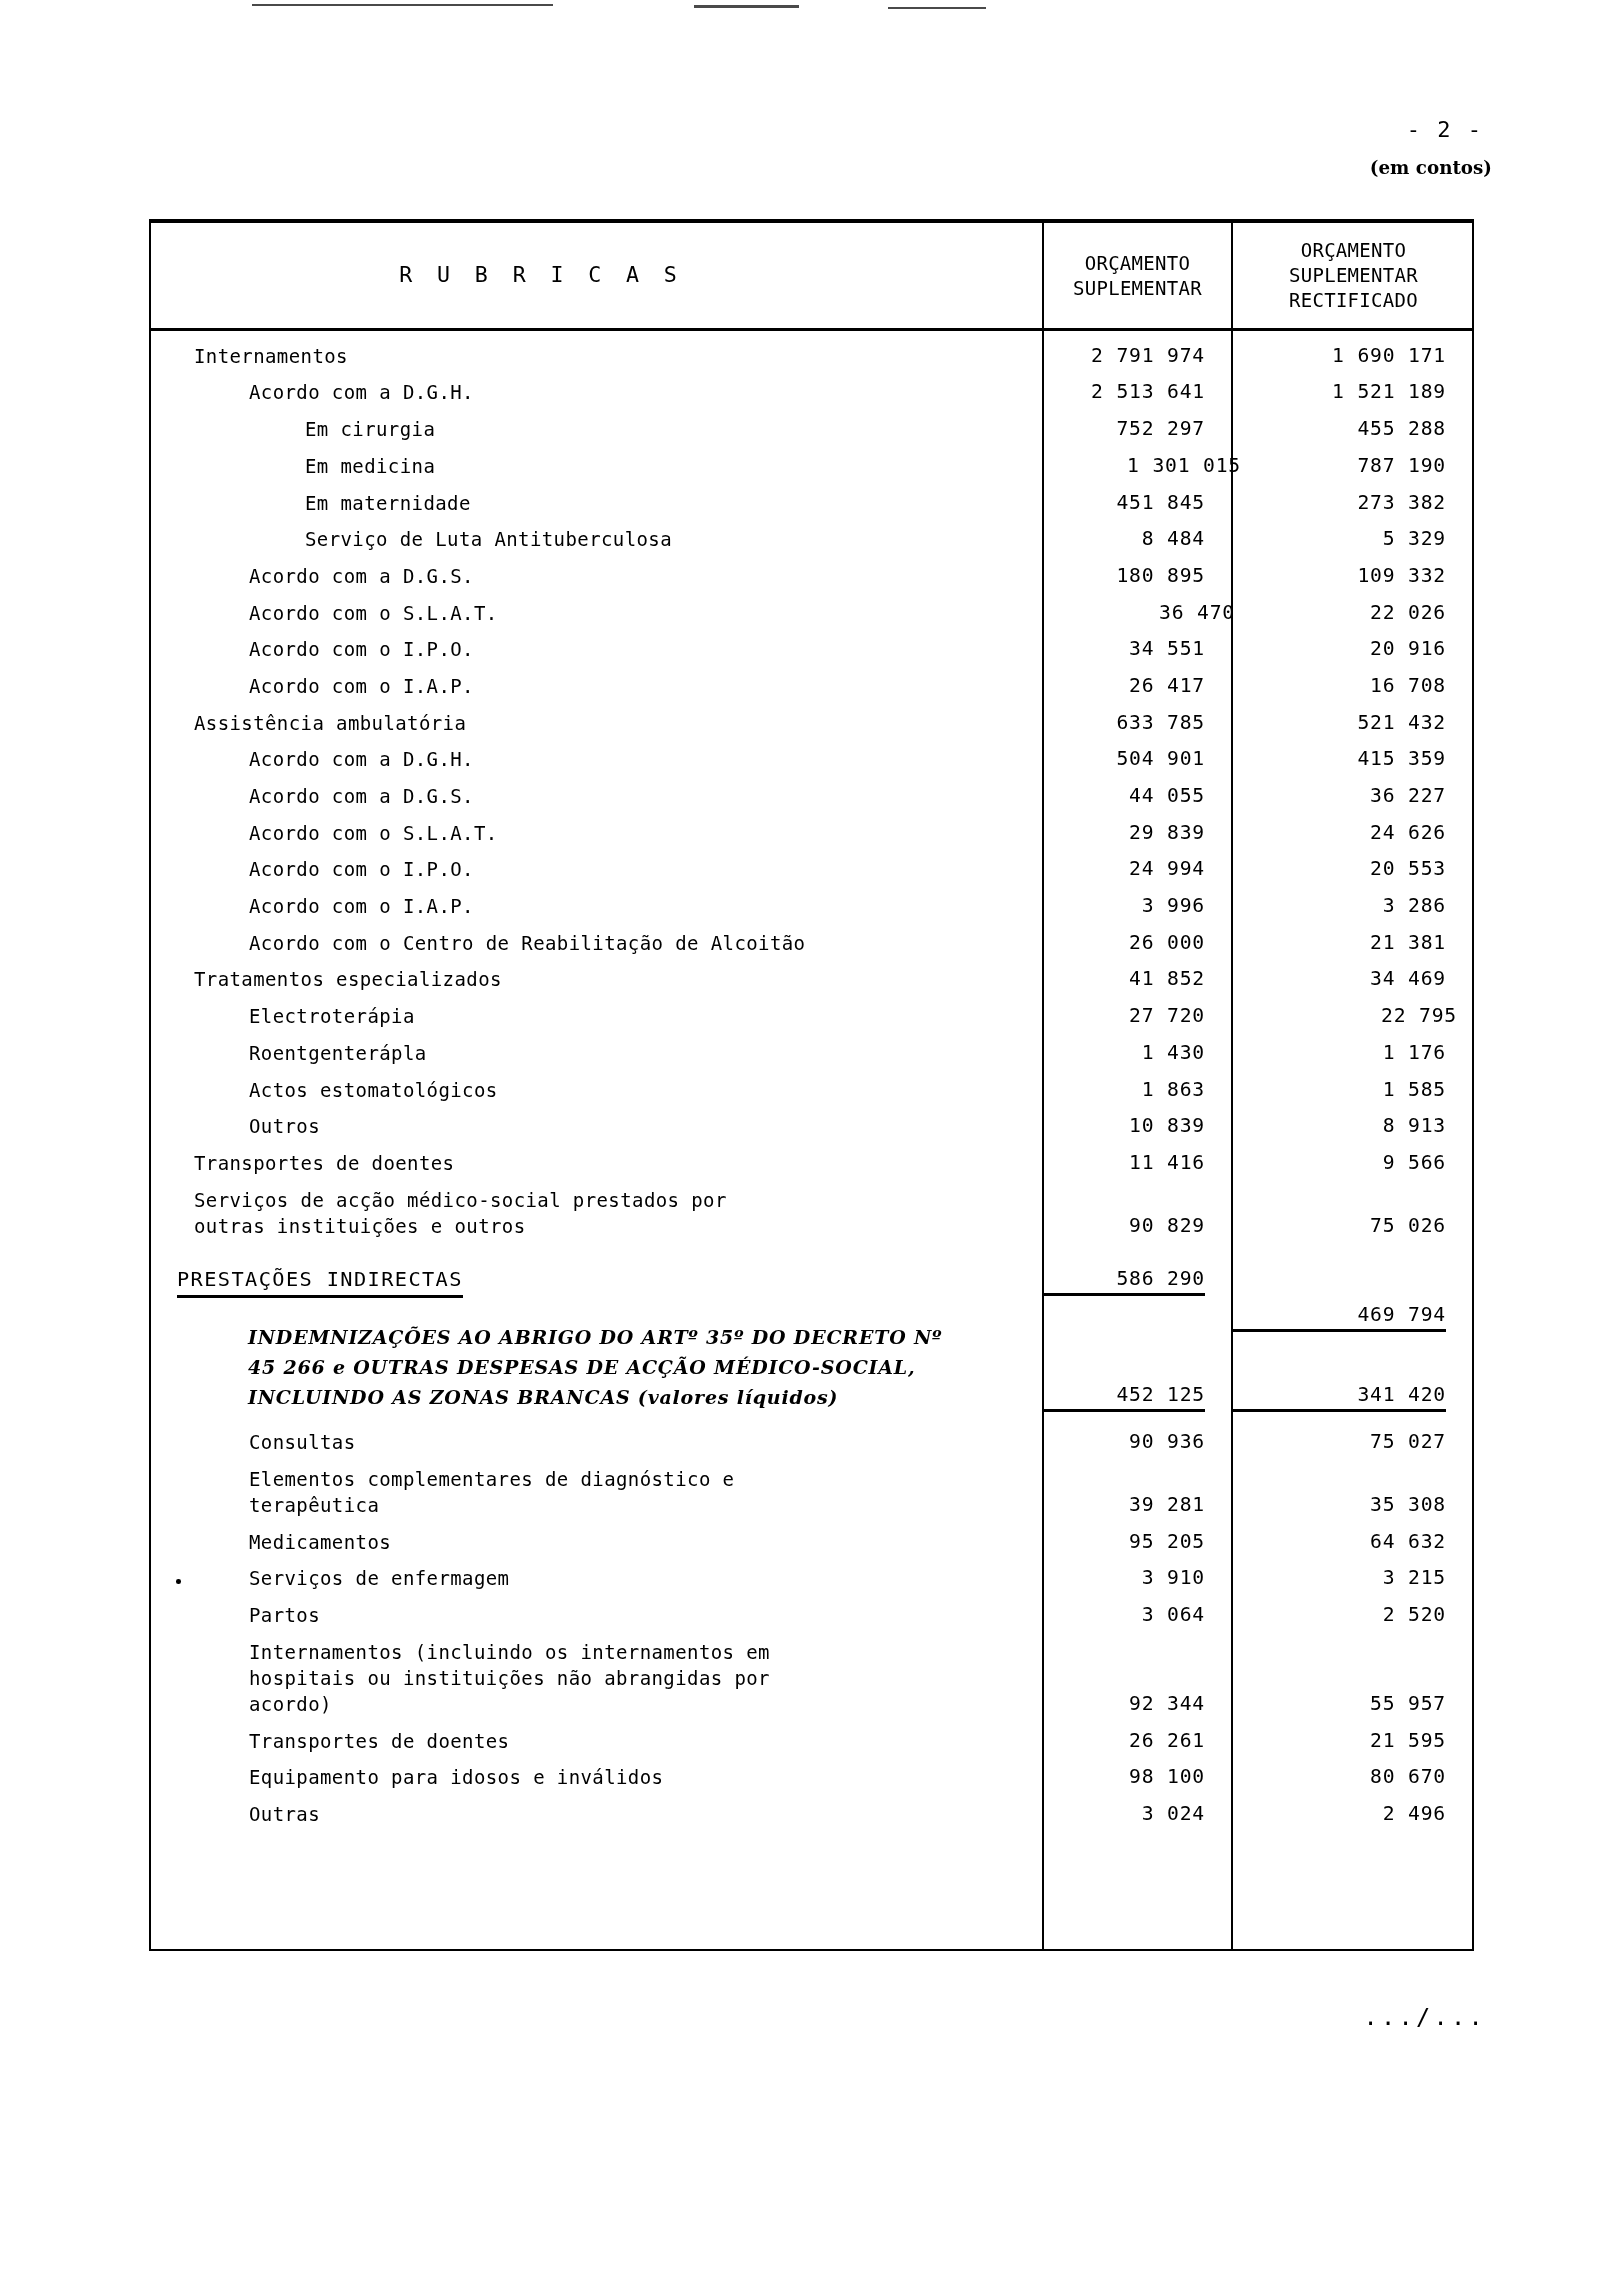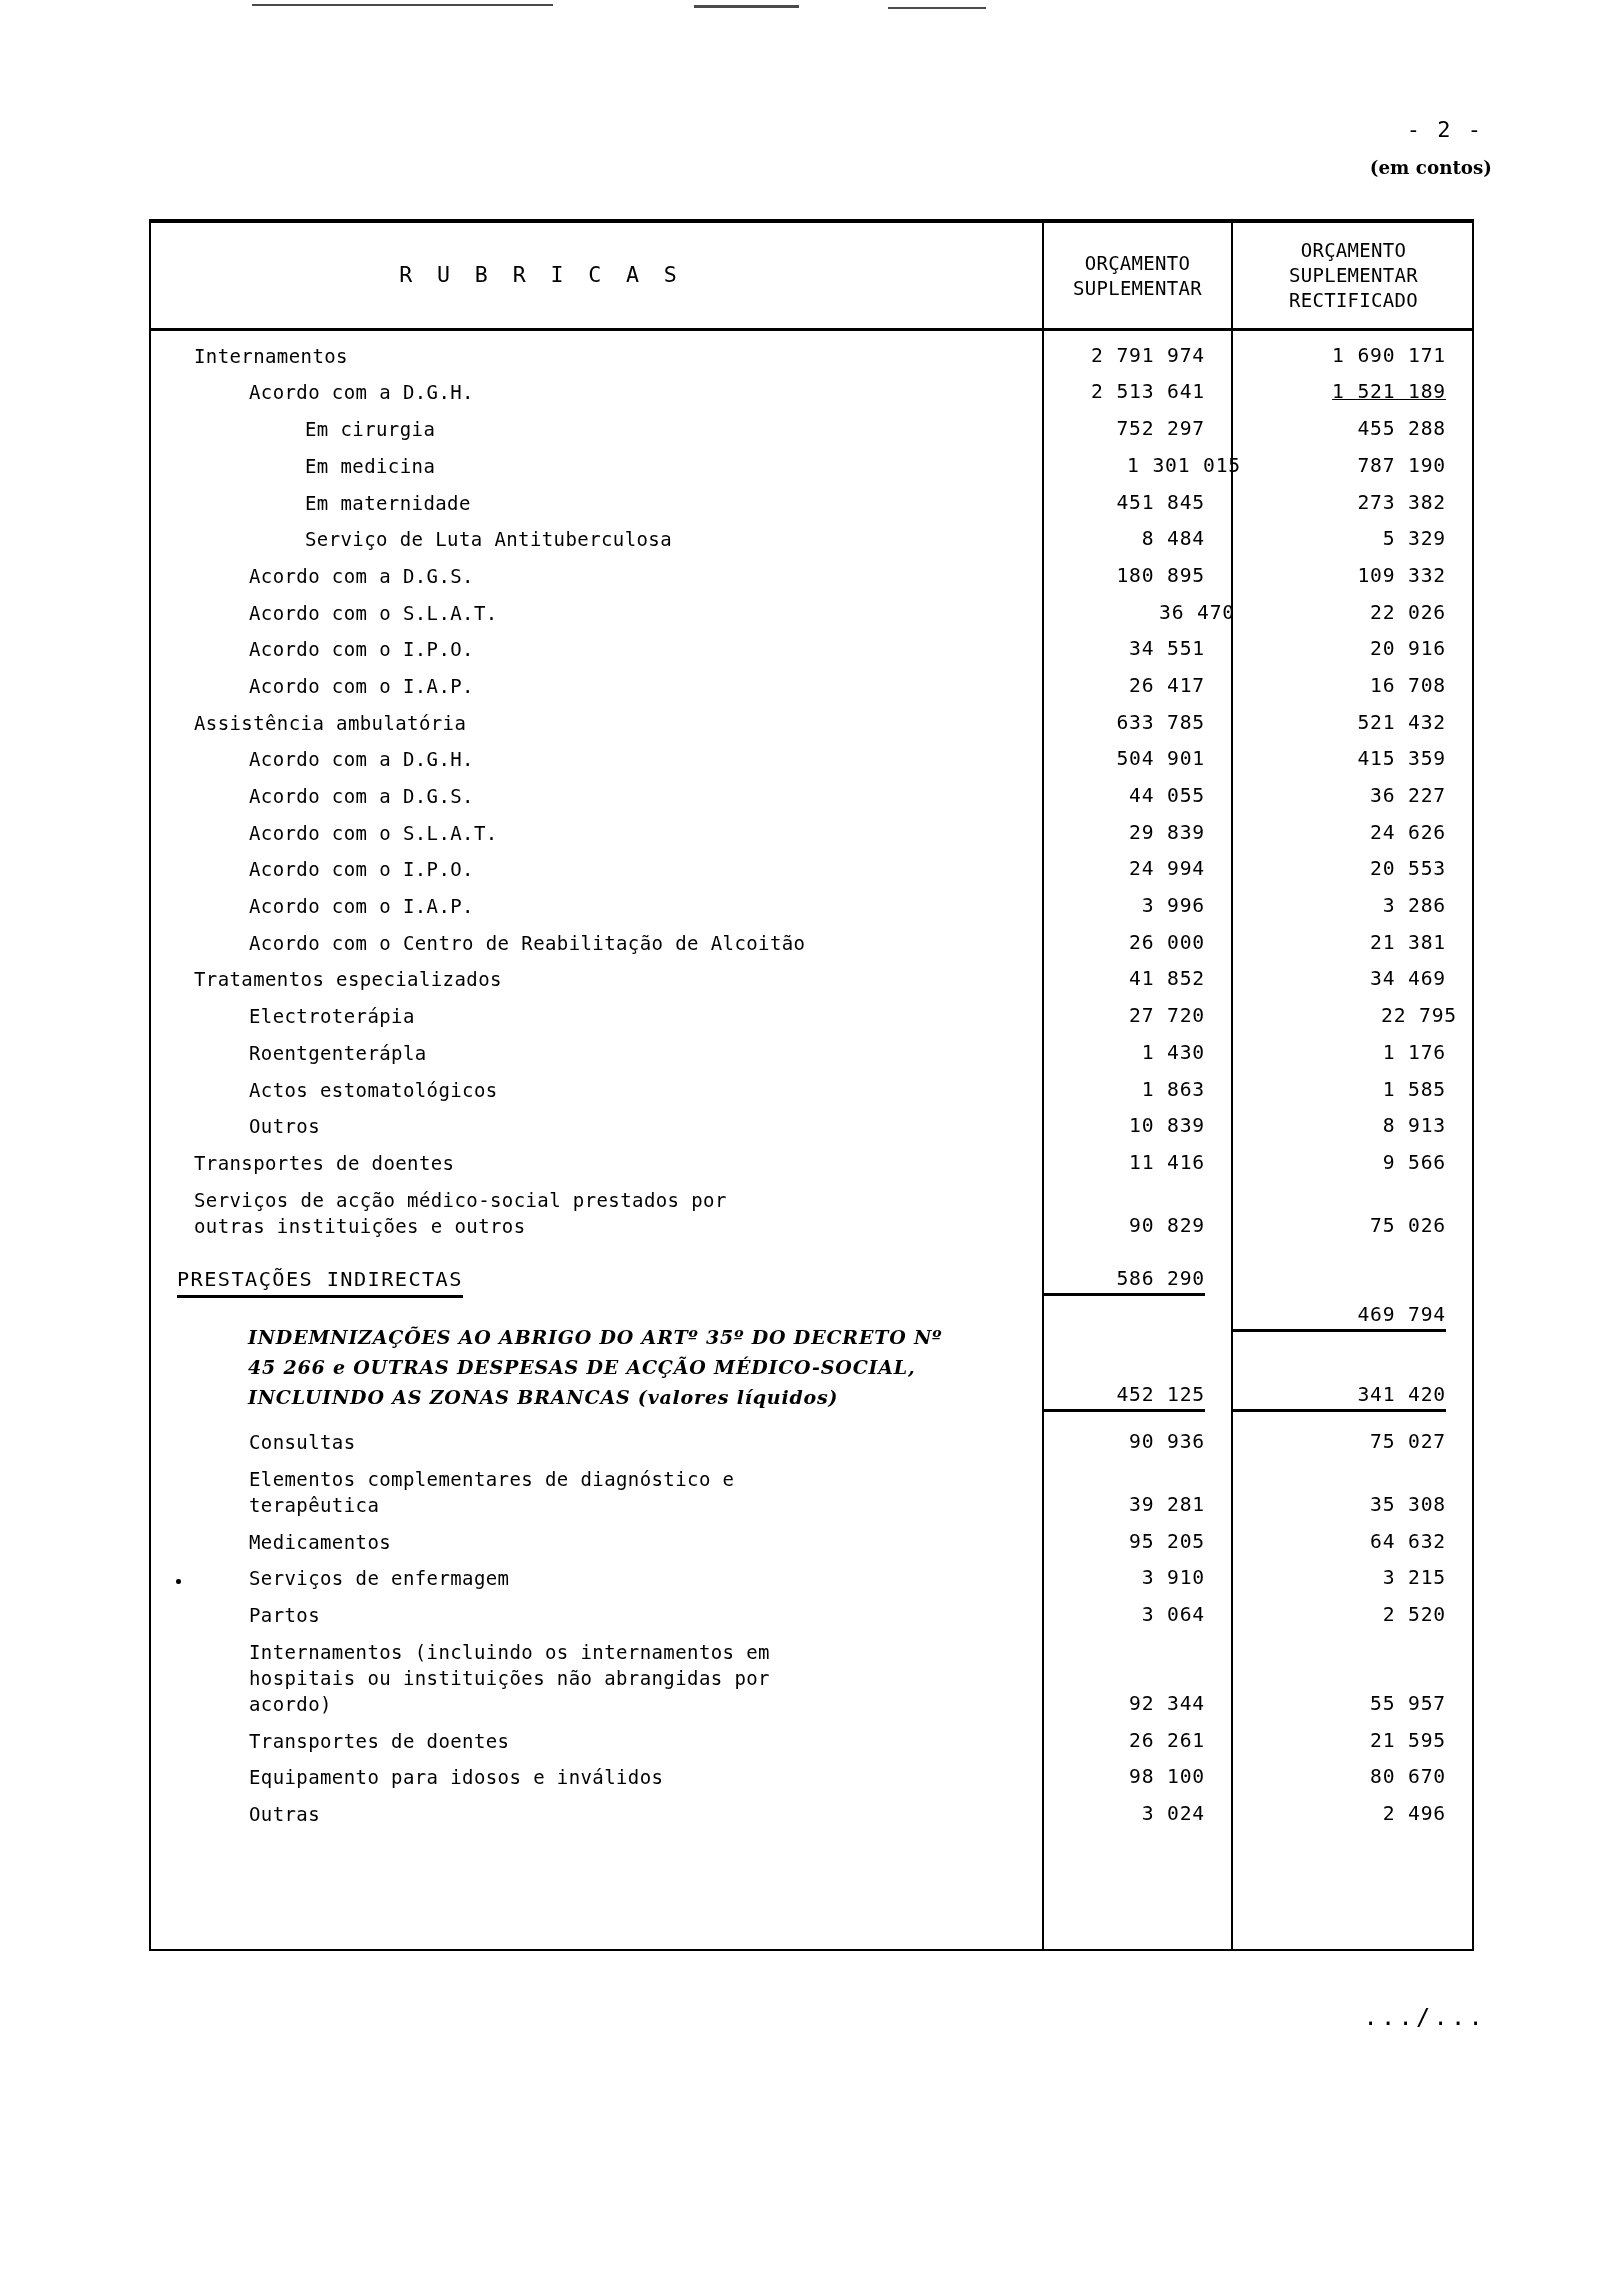--- a/index.html
+++ b/index.html
@@ -205,21 +205,21 @@
 
   <div id="table-body">
       <div class="row" style="top: 11.8px;">
         <div class="label lvl0">Internamentos</div>
         <div class="num col-a" style="top: 0px;">2 791 974</div>
         <div class="num col-b" style="top: 0px;">1 690 171</div>
       </div>
       <div class="row" style="top: 48px;">
         <div class="label lvl1">Acordo com a D.G.H.</div>
         <div class="num col-a" style="top: 0px;">2 513 641</div>
-        <div class="num col-b" style="top: 0px; text-decoration: underline;">1 521 189</div>
+        <div class="num col-b" style="top: 0px;">1 521 189</div>
       </div>
       <div class="row" style="top: 85px;">
         <div class="label lvl2">Em cirurgia</div>
         <div class="num col-a" style="top: 0px;">752 297</div>
         <div class="num col-b" style="top: 0px;">455 288</div>
       </div>
       <div class="row" style="top: 122px;">
         <div class="label lvl2">Em medicina</div>
         <div class="num col-a" style="top: 0px; margin-left: 36px;">1 301 015</div>
         <div class="num col-b" style="top: 0px;">787 190</div>

